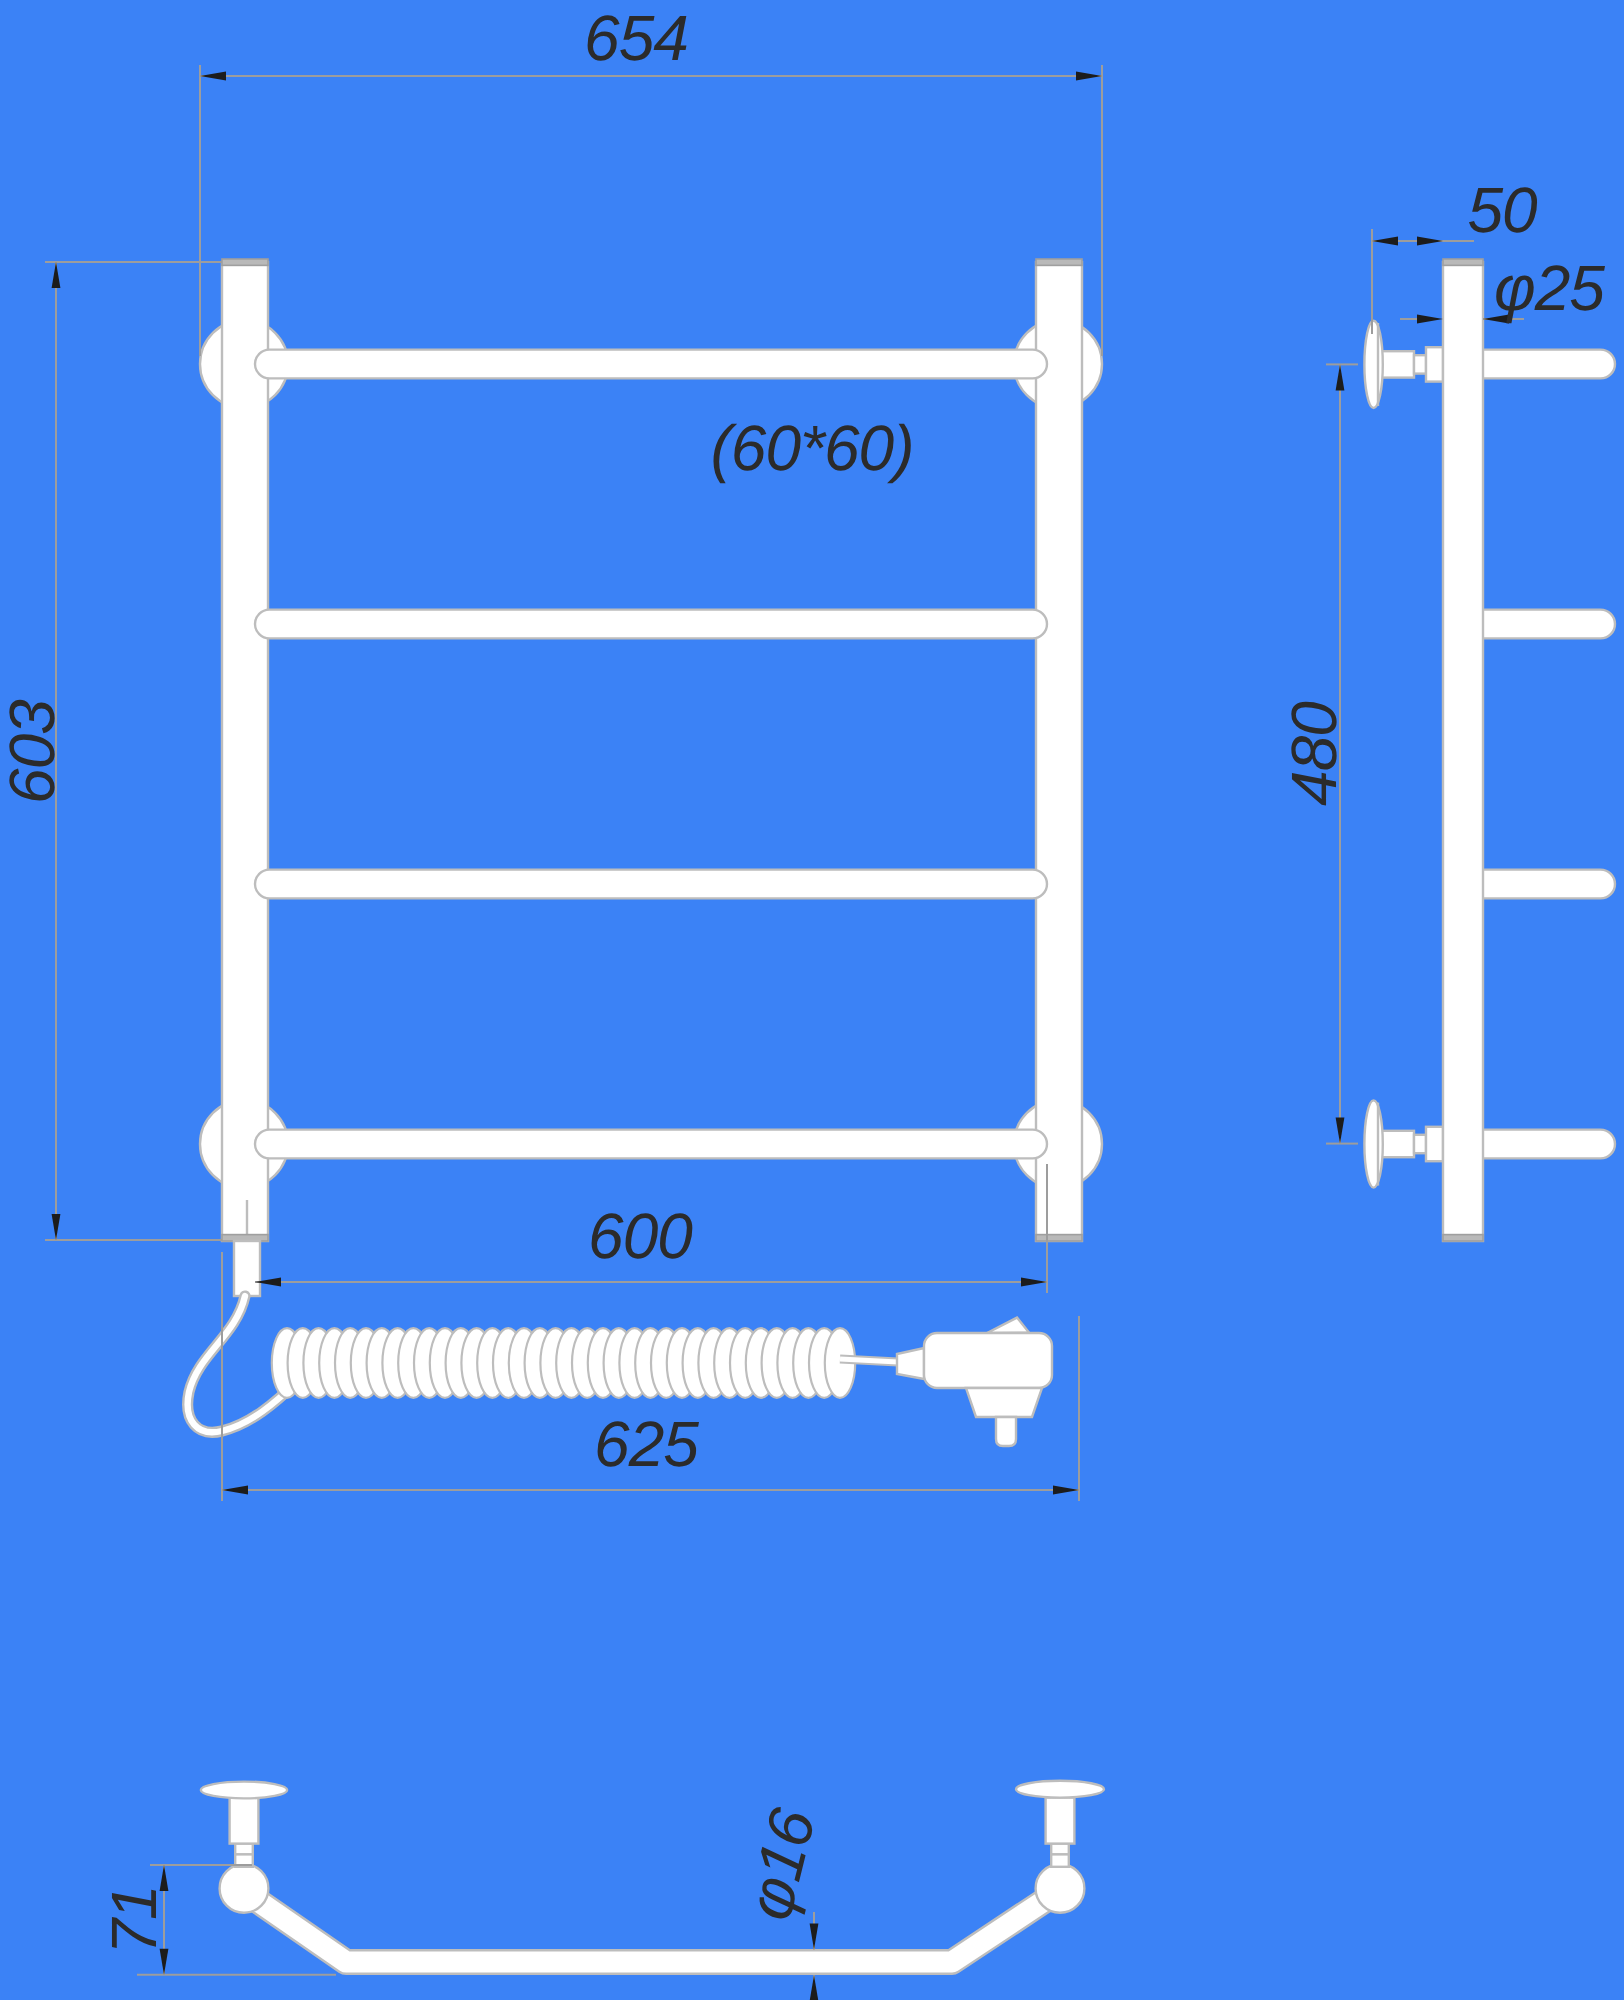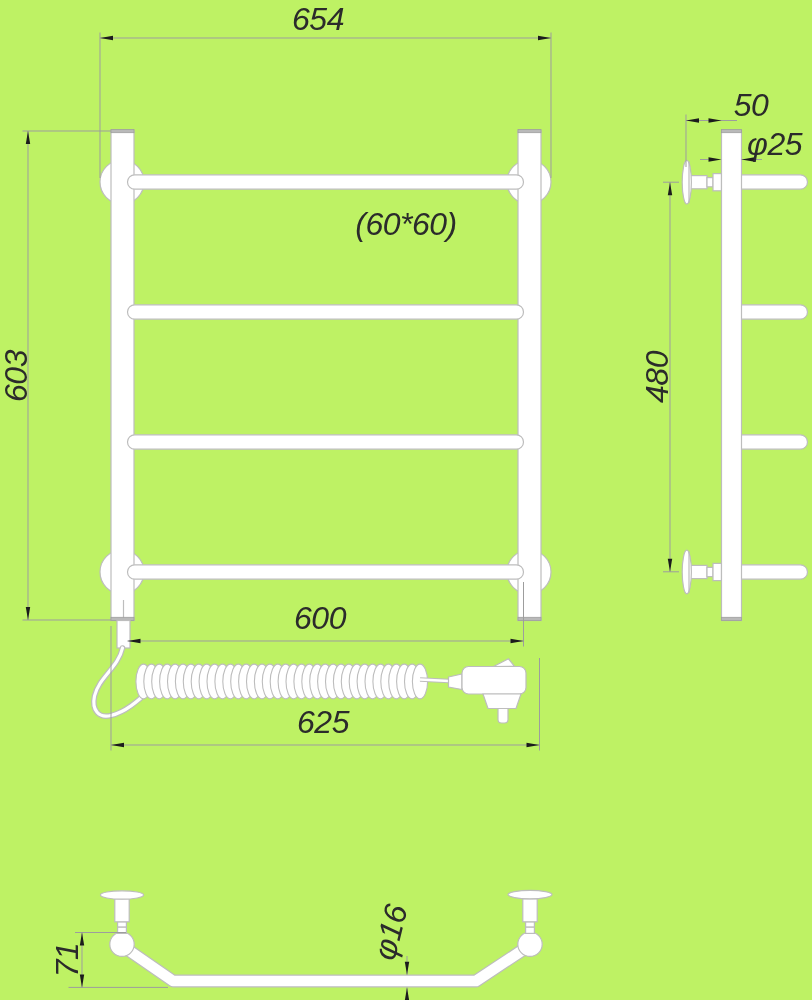--- a/index.html
+++ b/index.html
@@ -1,17 +1,17 @@
 <!DOCTYPE html>
 <html><head>
 <meta charset="utf-8">
 <title>Technical Drawing</title>
 <style>
   html,body { margin:0; padding:0; background:#ffffff; }
-  .stage { position:relative; width:812px; height:1000px; background:#bef264; overflow:hidden; }
+  .stage { position:relative; width:812px; height:1000px; background:#3b82f6; overflow:hidden; }
   svg { display:block; }
   .art      { fill:#ffffff; stroke:#bdbdbd; stroke-width:1.2; }
   .artline  { fill:none;    stroke:#bdbdbd; stroke-width:1.2; }
   .cap      { fill:#b9b9b9; stroke:#9f9f9f; stroke-width:0.8; }
   .dimline  { fill:none; stroke:#9d9d9d; stroke-width:1; }
   .arrow    { fill:#1c1c1c; stroke:none; }
   .dim      { font-family:"Liberation Sans", sans-serif; font-style:italic;
               font-size:32px; fill:#2b2b2b; letter-spacing:-0.5px; }
   .cord-outer { fill:none; stroke:#bdbdbd; stroke-width:5.6; stroke-linecap:round; }
   .cord-inner { fill:none; stroke:#ffffff; stroke-width:3.2; stroke-linecap:round; }

